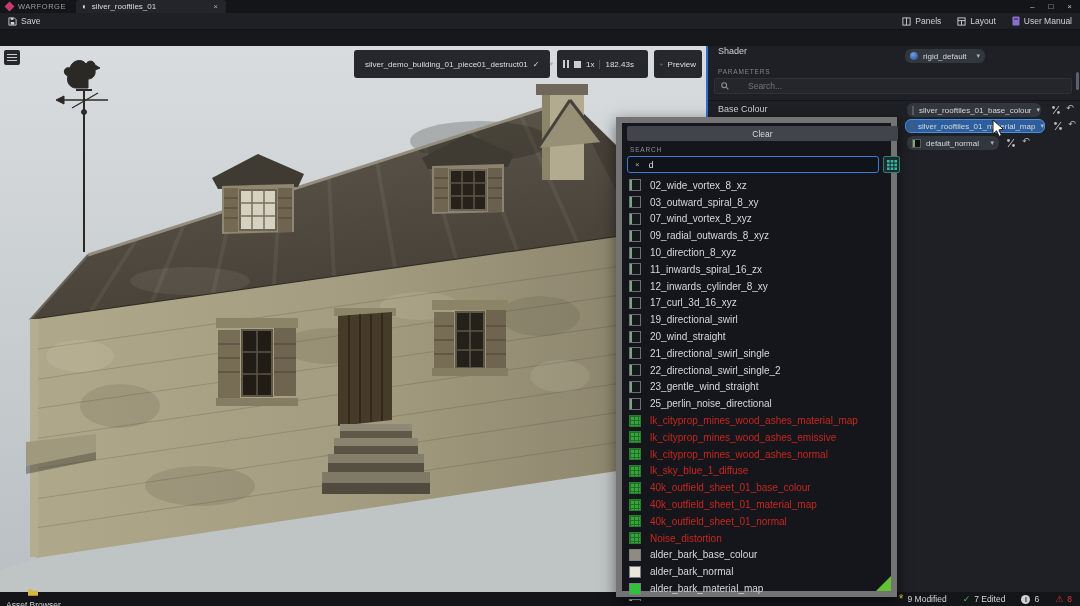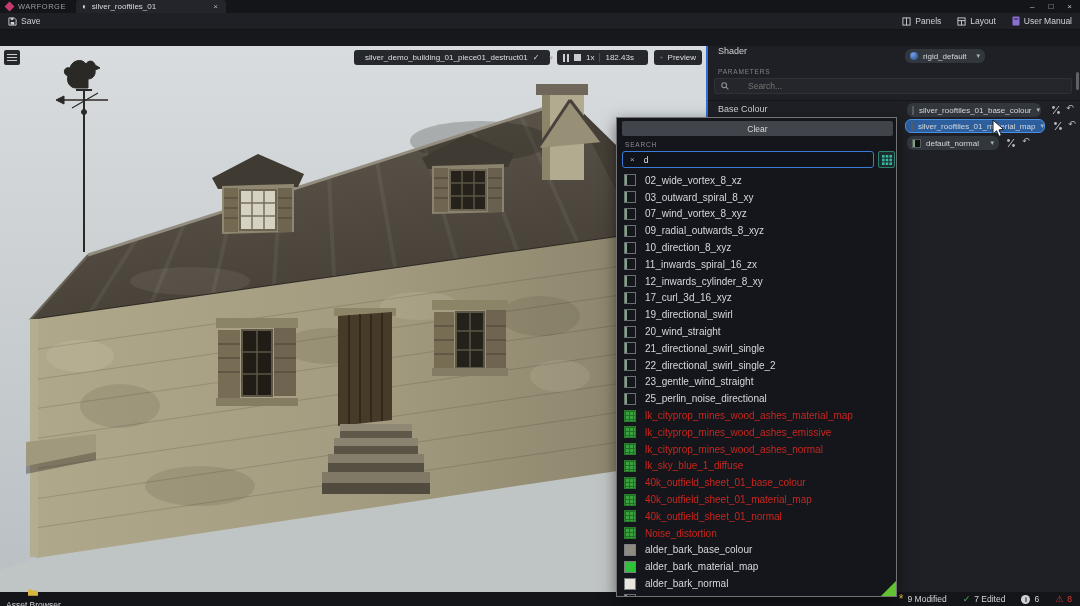--- a/index.html
+++ b/index.html
@@ -29,21 +29,21 @@
   .ptab .x-btn{margin-left:auto;}
   #viewport-tab{width:140px;}
   #right-tabs{position:absolute;left:706px;top:0;height:16px;display:flex;align-items:flex-end;}
   #properties-tab{width:152px;background:#24262c;}
   #history-tab{background:transparent;padding:0 14px;color:#c7cace;}
   
   #viewport{left:0;top:46px;width:706px;height:546px;background:#c7ccce;overflow:hidden;}
   #hamburger{left:4px;top:4px;width:16px;height:15px;background:#26272c;border-radius:2px;
     display:flex;flex-direction:column;justify-content:center;gap:2px;padding:0 3px;}
   #hamburger i{display:block;height:1px;background:#caccd0;}
-  .pill{position:absolute;top:4px;height:15px;background:rgba(22,24,28,.92);border-radius:3px;
+  .pill{position:absolute;top:4px;height:28px;background:rgba(22,24,28,.92);border-radius:3px;
     display:flex;align-items:center;padding:0 6px;gap:5px;font-size:8px;color:#dddfe2;}
   .pill .sep{width:1px;height:9px;background:#4a4d53;}
   .pbar{display:inline-block;width:2px;height:8px;background:#c9ccd0;}
   .pstop{display:inline-block;width:7px;height:7px;background:#c9ccd0;}
   .chev{color:#aeb2b8;font-size:7px;}
   
   #rightpanel{left:706px;top:46px;width:374px;height:546px;background:#1e2025;border-left:2px solid #2f6fd4;}
   .plabel{position:absolute;left:10px;font-size:9px;color:#ced1d4;}
   #params-label{position:absolute;left:10px;top:22px;font-size:6.5px;letter-spacing:.8px;color:#80858c;}
   #prop-search{position:absolute;left:6px;top:32px;width:358px;height:16px;background:#24262b;border:1px solid #2e3138;
@@ -52,21 +52,21 @@
   .pdivider{position:absolute;left:0;top:54px;width:374px;height:1px;background:#15161a;}
   .dd{position:absolute;height:14px;background:#32363d;border-radius:6px;display:flex;align-items:center;
     gap:5px;padding:0 5px;font-size:8px;color:#d6d8da;}
   .dd .sw{width:9px;height:9px;border:1px solid #565b62;box-shadow:inset 2px 0 0 #7da87d;}
   .dd .chev{margin-left:auto;}
   .dd.selected{background:#2d5f9e;border:1px solid #4b8fe0;}
   .mini-ic{color:#b7bbc0;font-size:9px;line-height:1;}
   .pick-ic{display:inline-flex;}
   #rp-scroll{position:absolute;right:1px;top:26px;width:3px;height:18px;background:#5c616a;border-radius:2px;}
   
-  #picker{left:616px;top:117px;width:281px;height:480px;background:#14161c;border:1px solid #737373;z-index:50;
+  #picker{left:616px;top:117px;width:281px;height:480px;background:#14161c;border:6px solid #737373;z-index:50;
     box-shadow:0 4px 14px rgba(0,0,0,.5);}
   #clear-btn{position:absolute;left:5px;top:3px;width:271px;height:15px;background:#41444b;border-radius:2px;
     display:flex;align-items:center;justify-content:center;font-size:8.5px;color:#d6d9dc;}
   #search-label{position:absolute;left:8px;top:23px;font-size:6.5px;letter-spacing:.8px;color:#8a8f96;}
   #picker-search{position:absolute;left:5px;top:33px;width:252px;height:17px;background:#10141a;
     border:1px solid #3a7bd5;border-radius:3px;display:flex;align-items:center;gap:5px;padding:0 5px;}
   #picker-search input{background:transparent;border:0;outline:0;color:#e3e5e8;font-size:8.5px;width:210px;font-family:inherit;}
   #grid-btn{position:absolute;left:261px;top:33px;width:17px;height:17px;background:#1d2b30;border:1px solid #2f7f6e;
     border-radius:2px;display:flex;align-items:center;justify-content:center;}
   #texture-list{position:absolute;left:0;top:54px;width:279px;height:424px;overflow:hidden;}
@@ -560,26 +560,26 @@
         </div>
         <div class="trow t-grid missing">
           <span class="thumb"></span>
           <span class="tlabel">Noise_distortion</span>
         </div>
         <div class="trow t-swatch">
           <span class="thumb" style="background: rgb(143, 139, 128);"></span>
           <span class="tlabel">alder_bark_base_colour</span>
         </div>
         <div class="trow t-swatch">
+          <span class="thumb" style="background: rgb(233, 231, 220);"></span>
+          <span class="tlabel">alder_bark_normal</span>
+        </div>
+        <div class="trow t-swatch">
           <span class="thumb" style="background: rgb(46, 193, 57);"></span>
           <span class="tlabel">alder_bark_material_map</span>
-        </div>
-        <div class="trow t-swatch">
-          <span class="thumb" style="background: rgb(233, 231, 220);"></span>
-          <span class="tlabel">alder_bark_normal</span>
         </div>
         <div class="trow t-outline">
           <span class="thumb"></span>
           <span class="tlabel"></span>
         </div>
       </div>
     <div id="resize-grip"></div>
   </div>
 
   <div id="statusbar" class="abs">

